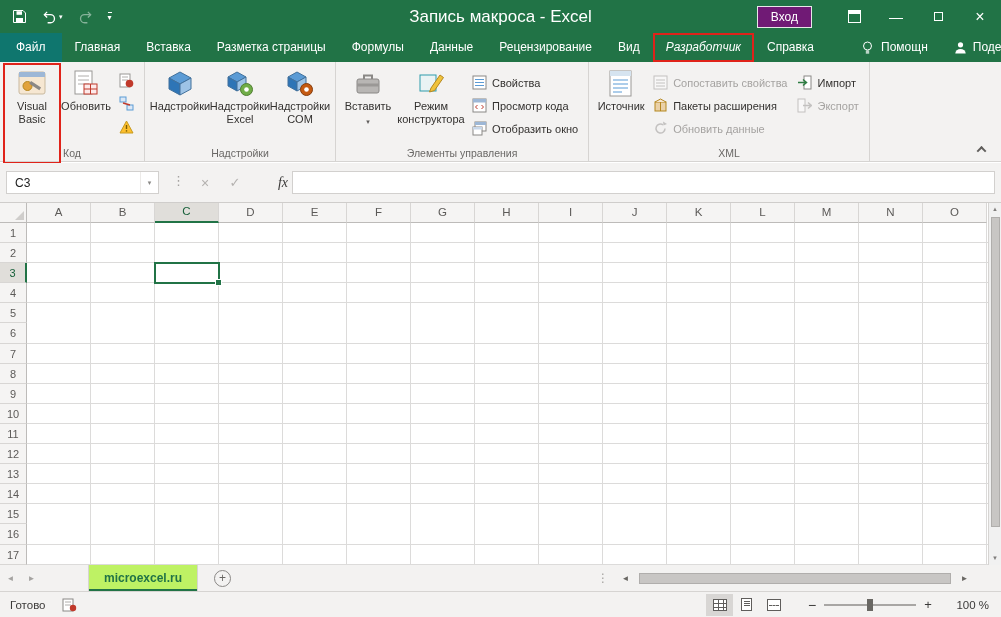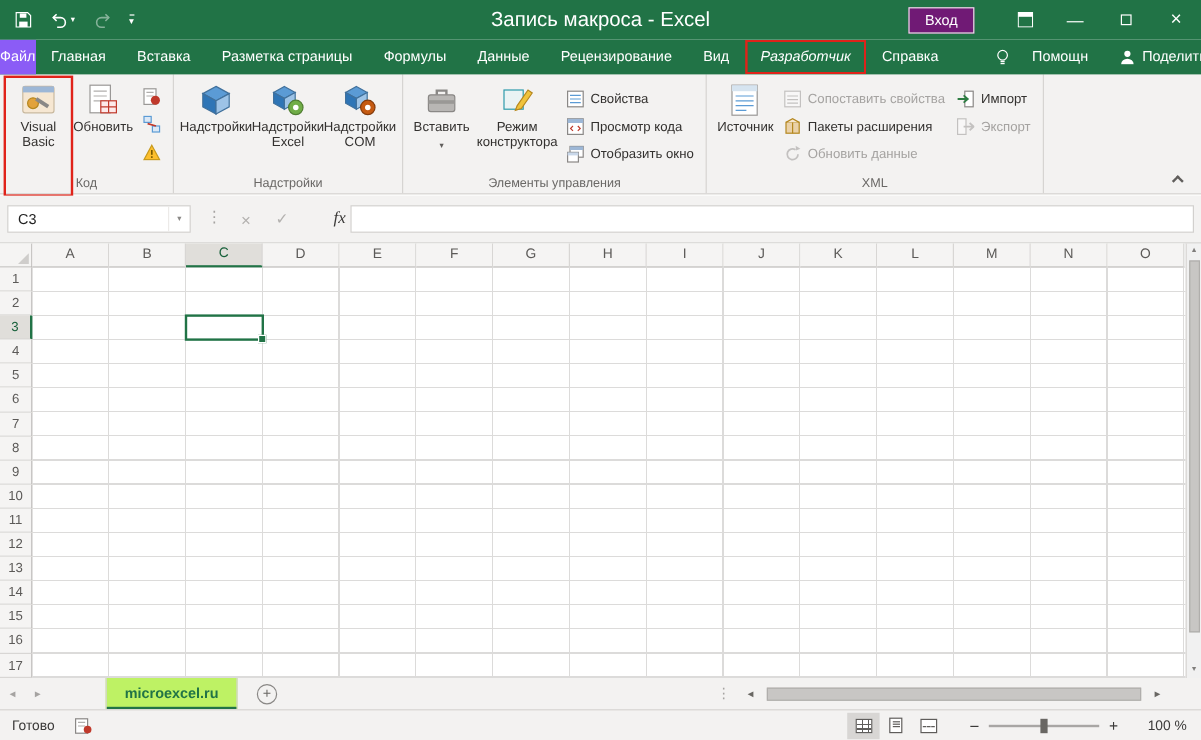--- a/index.html
+++ b/index.html
@@ -18,23 +18,23 @@
   .tb-right { margin-left:auto; display:flex; align-items:center; height:100%; z-index:2; }
   .signin { background:#701a75; border:1px solid #e8e8e8; padding:3px 13px; font-size:12px; margin-right:21px; }
   .win-btn { width:42px; height:33px; display:flex; align-items:center; justify-content:center; font-size:14px; }
   .maxbox { width:9px; height:9px; border:1px solid #fff; display:inline-block; }
 
   
   .tabrow { position:absolute; top:33px; left:0; right:0; height:29px; background:#217346; color:#fff;
             display:flex; font-size:12px; z-index:5; }
   .tabs-left { display:flex; }
   .tab { line-height:29px; padding:0 13px; white-space:nowrap; }
-  .tab.file { background:#8b5cf6; padding:0 0; }
+  .tab.file { background:#0f766e; padding:0 16px; }
   .tab.annot { box-shadow:inset 0 0 0 2px #e0231a;font-style:italic; }
-  .help-tab { display:flex; align-items:center; gap:19px; margin-left:22px; }
+  .help-tab { display:flex; align-items:center; gap:8px; margin-left:22px; }
   .share-tab { display:flex; align-items:center; gap:6px; margin-left:auto; margin-right:8px; }
 
   
   .ribbon { position:absolute; top:62px; left:0; right:0; height:100px; background:#f3f2f1;
             border-bottom:1px solid #d6d4d2; display:flex; }
   .rgroup { position:relative; height:100%; padding:3px 5px 16px; border-right:1px solid #d6d4d2;
             display:flex; align-items:flex-start; }
   .rgroup:last-of-type { flex:1; }
   .glabel { position:absolute; left:0; right:0; bottom:2px; text-align:center; font-size:10.5px; color:#6a6866; }
   .bbtn { width:60px; height:97px; display:flex; flex-direction:column; align-items:center;

